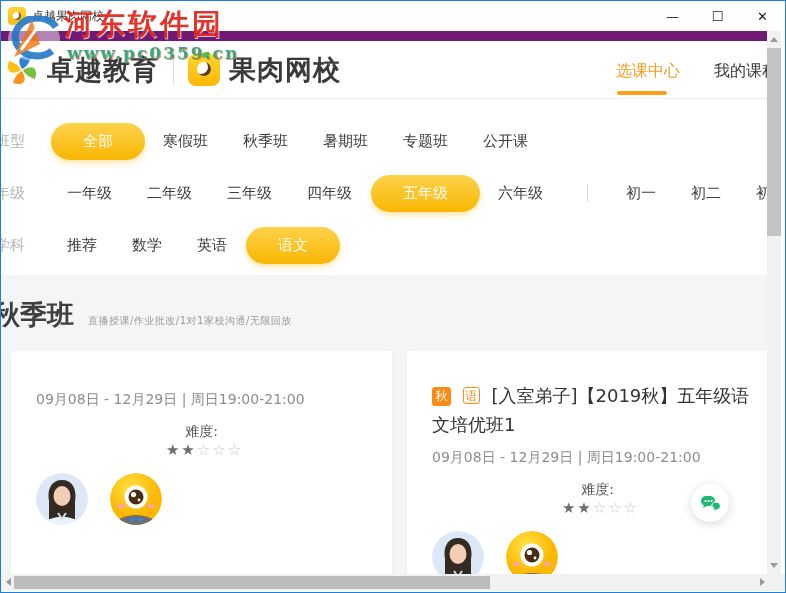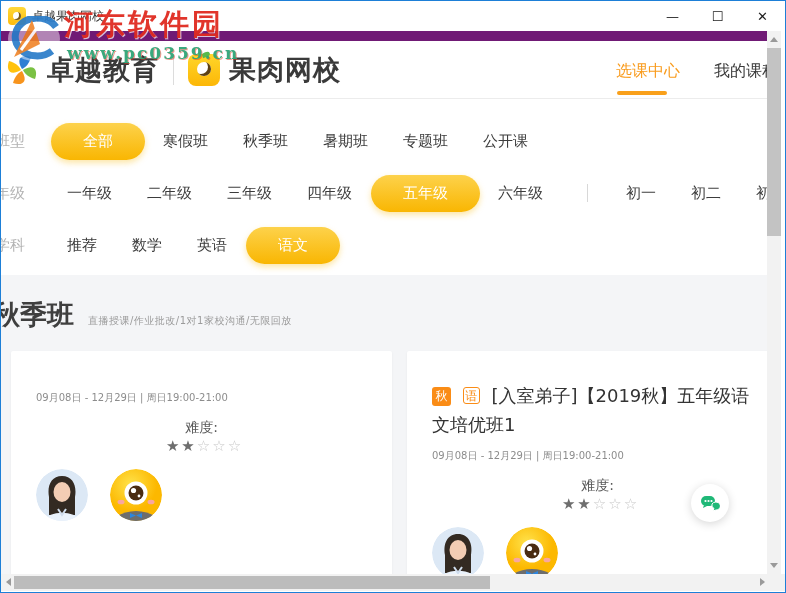--- a/index.html
+++ b/index.html
@@ -58,21 +58,21 @@
   .cards { display:flex; padding-left:24px; }
   .card { position:relative; width:381px; height:250px; flex-shrink:0; background:#fff;
     margin-right:15px; padding:30px 25px 18px; border-radius:2px;
     box-shadow:0 1px 3px rgba(0,0,0,.05); cursor:pointer; }
   .course-title { font-size:18px; color:#333; line-height:29px; min-height:58px; }
   .badge { display:inline-block; min-width:19px; height:19px; line-height:19px; text-align:center;
     font-size:12px; border-radius:3px; margin-right:6px; vertical-align:2px; padding:0 1px; }
   .badge-season { background:#fa8c16; color:#fff; }
   .badge-subject { border:1px solid #fa8c16; color:#fa8c16; background:#fff;
     height:17px; line-height:17px; min-width:17px; }
-  .schedule { font-size:10px; color:#8c8c8c; margin-top:10px; white-space:nowrap; }
+  .schedule { font-size:14px; color:#8c8c8c; margin-top:10px; white-space:nowrap; }
   .difficulty { font-size:14px; color:#595959; margin-top:14px; display:flex; align-items:center;flex-direction:column; }
   .stars { margin-left:6px; font-size:15px; letter-spacing:2px; }
   .star-on { color:#6e6e6e; } .star-off { color:#c9c9c9; }
   .avatars { margin-top:14px; display:flex; gap:22px; }
   .avatar { width:52px; height:52px; border-radius:50%; overflow:hidden; flex-shrink:0; }
   .chat-fab { position:absolute; left:284px; top:133px; width:38px; height:38px; border-radius:50%;
     background:#fff; box-shadow:0 2px 10px rgba(0,0,0,.16);
     display:flex; align-items:center; justify-content:center; cursor:pointer; }
   
   .v-scroll { position:absolute; left:766px; top:30px; width:14px; height:543px; background:#f2f2f2; }

